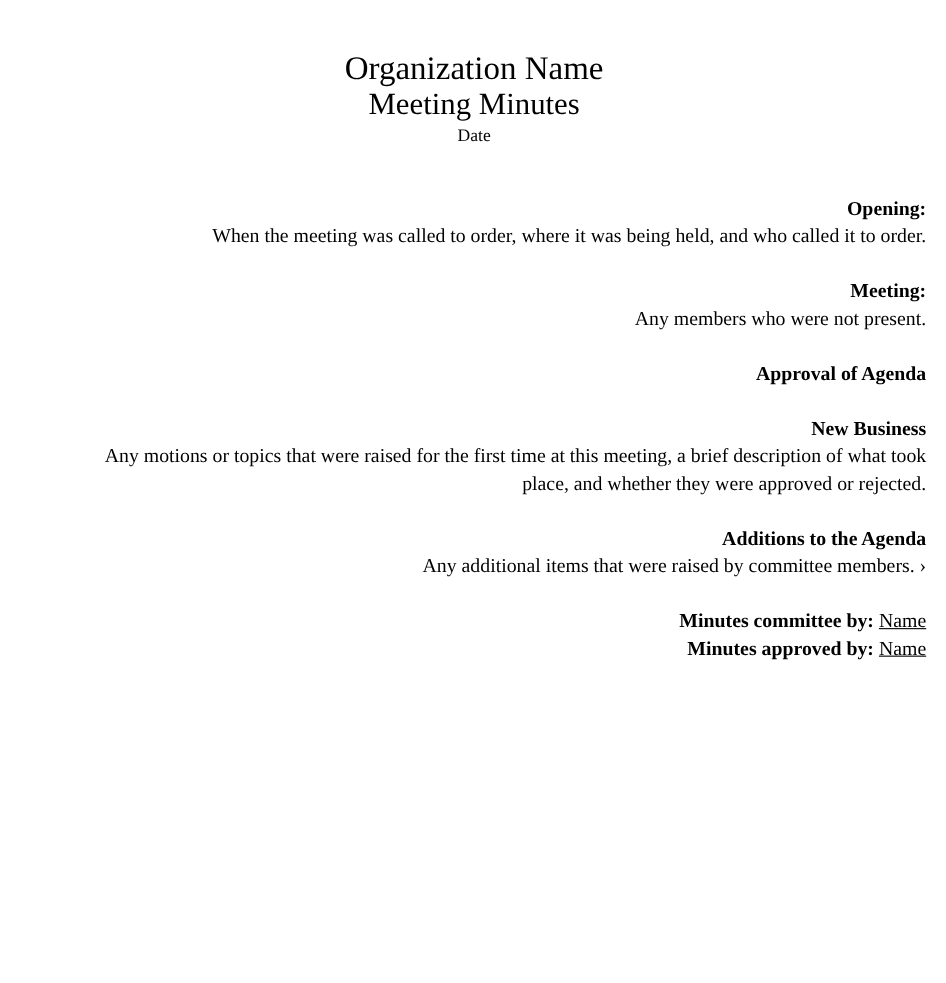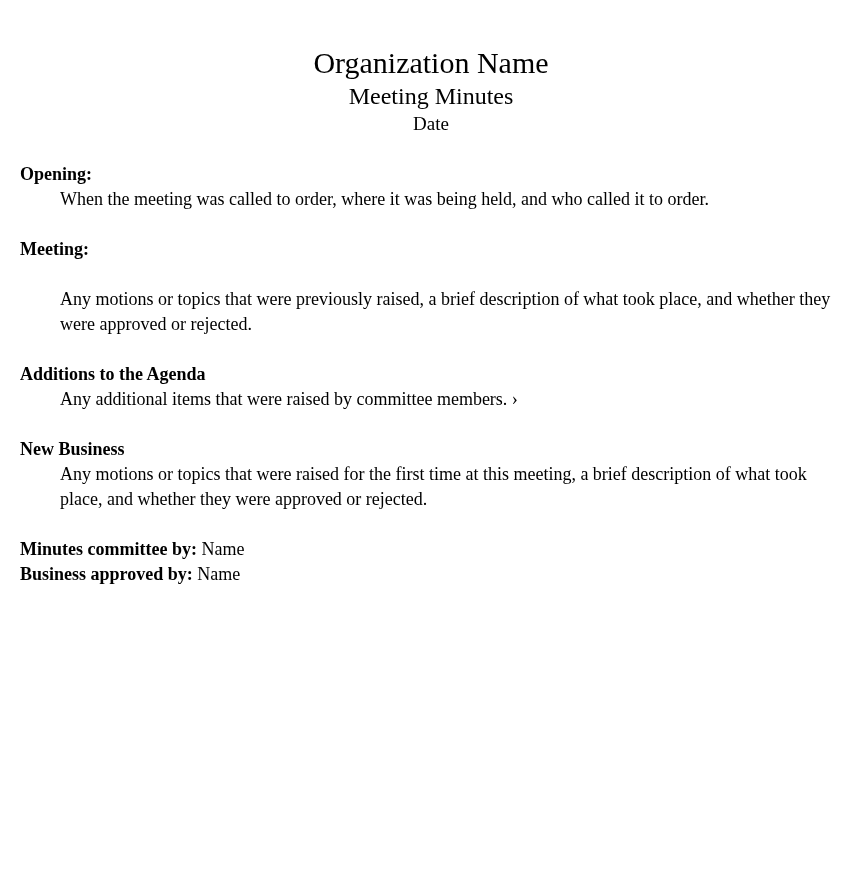--- a/index.html
+++ b/index.html
@@ -16,40 +16,41 @@
   }
   .page {
     box-sizing: border-box;
     width: 860px;
     height: 894px;
     padding: 44px 18px 0 20px;
     background: #ffffff;
   }
   .doc-header {
     text-align: center;
-    margin-bottom: 25px;
+    margin-bottom: 40px;
   }
   .doc-title {
     font-size: 30px;
     line-height: 37px;
     font-weight: 400;
   }
   .doc-subtitle {
-    font-size: 24px;
+    font-size: 28px;
     line-height: 30px;
     font-weight: 400;
   }
   .doc-date {
-    font-size: 19px;
+    font-size: 16px;
     line-height: 26px;
     font-weight: 400;
   }
   .doc-body {
     font-size: 18px;
     line-height: 25px;
+    text-align: right;
   }
   .section {
     margin: 0 0 25px 0;
   }
   .section:last-child {
     margin-bottom: 0;
   }
   .section-heading {
     font-weight: 700;
     display: block;
@@ -60,20 +61,21 @@
     margin-left: 40px;
   }
   .signoff-line {
     display: block;
   }
   .signoff-label {
     font-weight: 700;
   }
   .signoff-value {
     font-weight: 400;
+    text-decoration: underline;
   }
 </style>
 </head>
 <body>
 
 <div class="page">
 
   <div class="doc-header">
     <div class="doc-title">Organization Name</div>
     <div class="doc-subtitle">Meeting Minutes</div>
@@ -83,45 +85,46 @@
   <div class="doc-body">
 
     <div class="section">
       <span class="section-heading">Opening:</span>
       <span class="section-body">When the meeting was called to order, where it was being held, and who called it to order.</span>
     </div>
 
 
     <div class="section">
       <span class="section-heading">Meeting:</span>
+      <span class="section-body">Any members who were not present.</span>
+    </div>
+
+    <div class="section">
+      <span class="section-heading">Approval of Agenda</span>
     </div>
 
     <div class="section">
     </div>
 
     <div class="section">
-      <span class="section-body">Any motions or topics that were previously raised, a brief description of what took place, and whether they were approved or rejected.</span>
+      <span class="section-heading">New Business</span>
+      <span class="section-body">Any motions or topics that were raised for the first time at this meeting, a brief description of what took place, and whether they were approved or rejected.</span>
     </div>
 
     <div class="section">
       <span class="section-heading">Additions to the Agenda</span>
       <span class="section-body">Any additional items that were raised by committee members. ›</span>
-    </div>
-
-    <div class="section">
-      <span class="section-heading">New Business</span>
-      <span class="section-body">Any motions or topics that were raised for the first time at this meeting, a brief description of what took place, and whether they were approved or rejected.</span>
     </div>
 
 
     <div class="section">
       <span class="signoff-line">
         <span class="signoff-label">Minutes committee by:</span>
         <span class="signoff-value">Name</span>
       </span>
       <span class="signoff-line">
-        <span class="signoff-label">Business approved by:</span>
+        <span class="signoff-label">Minutes approved by:</span>
         <span class="signoff-value">Name</span>
       </span>
     </div>
 
   </div>
 </div>
 
 </body></html>

